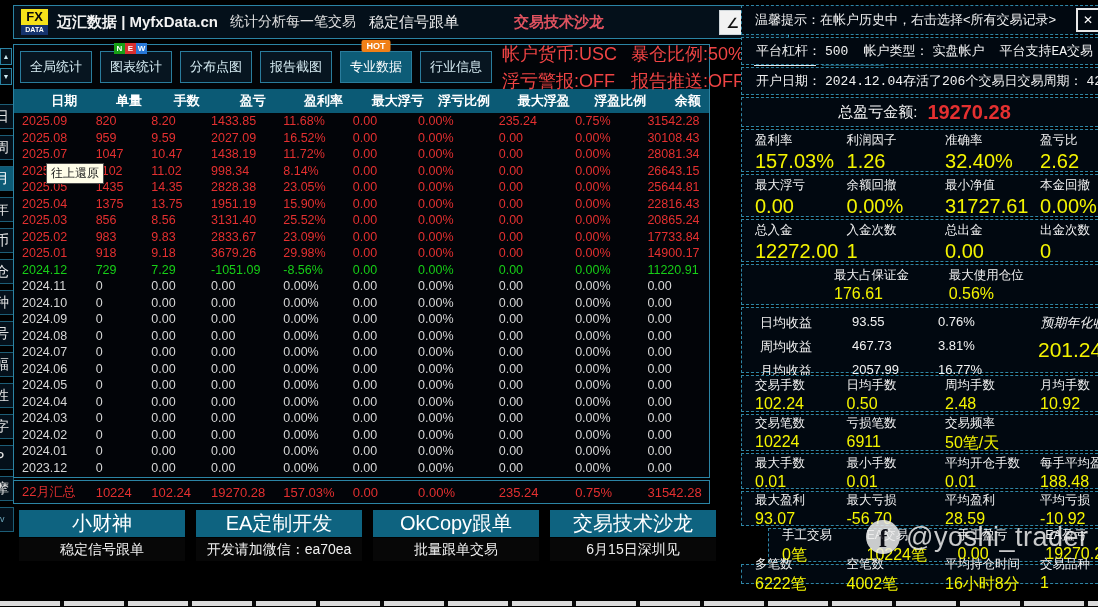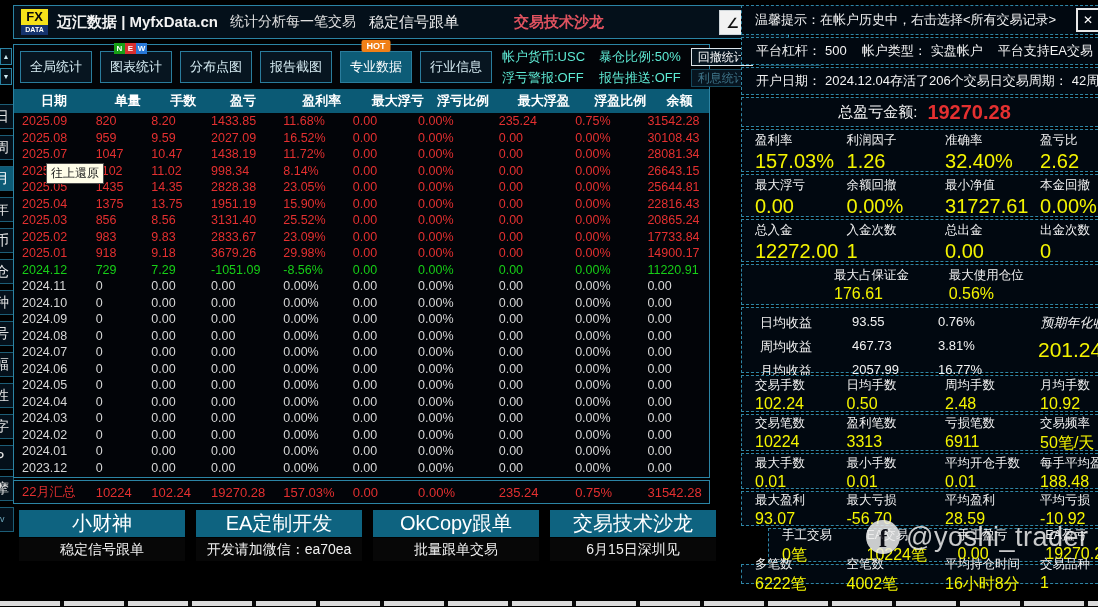--- a/index.html
+++ b/index.html
@@ -38,31 +38,31 @@
   #toolbar{position:relative;height:44px;display:flex;align-items:center;padding:0 4px 0 6px;}
   .tb-btn{position:relative;background:#071520;border:1px solid #2a7c9c;color:#d8eef5;font-size:13px;
     height:30px;padding:0 9px;margin-right:8px;display:flex;align-items:center;cursor:pointer;white-space:nowrap;}
   .tb-btn.active{background:#0d5c77;color:#fff;}
   .badge-new{position:absolute;top:-9px;left:13px;display:flex;}
   .bn{width:11px;height:11px;font-size:8px;font-weight:bold;color:#fff;text-align:center;line-height:11px;}
   .bn0{background:#17a017;}.bn1{background:#d83030;}.bn2{background:#2878d8;}
   .badge-hot{position:absolute;top:-12px;left:50%;transform:translateX(-50%);background:#f08018;color:#fff;
     font-size:9px;font-weight:bold;padding:1px 5px;border-radius:2px;}
   #tb-info{display:grid;grid-template-columns:auto auto;column-gap:14px;row-gap:3px;margin-left:2px;}
-  .tb-info-item{color:#5eead4;font-size:13px;white-space:nowrap;}
+  .tb-info-item{color:#ef4444;font-size:18px;white-space:nowrap;}
   #tb-minis{display:grid;grid-template-columns:auto auto;column-gap:6px;row-gap:3px;margin-left:10px;}
   .tb-mini{border:1px solid #2a7c9c;font-size:12px;height:16px;line-height:16px;padding:0 6px;background:#071520;
     white-space:nowrap;cursor:pointer;}
   .tb-mini.bright{border-color:#dde5e9;color:#fff;}
   .tb-mini.dim{border-color:#16495d;color:#3f7489;}
 
   
   .grid10{display:grid;grid-template-columns:10.6% 8% 8.6% 10.4% 10% 9.4% 11.6% 11% 10.4% 10%;}
   #thead{height:24px;background:#0b5a75;align-items:center;}
-  .th{color:#fff;font-size:13px;font-weight:bold;white-space:nowrap;padding-left:27px;}
+  .th{color:#fff;font-size:13px;font-weight:bold;text-align:center;white-space:nowrap;padding-left:27px;}
   #tbody{}
   .tr{height:16.5px;align-items:center;cursor:default;}
   .td{font-size:12.5px;padding-left:8px;white-space:nowrap;overflow:hidden;}
   .tr.red .td{color:#e43030;}
   .tr.green .td{color:#17cf17;}
   .tr.white .td{color:#d6d6d6;}
 
   #summary-row{position:absolute;left:13px;top:480px;width:697px;height:24px;border:1px solid #2b84a4;
     box-sizing:border-box;align-items:center;background:#020408;}
   #summary-row .td{color:#e43030;font-size:13px;}
@@ -74,21 +74,21 @@
   .bsub{background:#070707;color:#f0f0f0;font-size:14px;text-align:center;height:23px;line-height:23px;margin-top:1px;white-space:nowrap;}
 
   
   #right-panel{position:absolute;left:727px;top:5px;width:367px;display:flex;flex-direction:column;gap:2px;padding-left:14px;}
   .rbox{border:1px dashed #2f86a6;box-sizing:border-box;background:#010810;position:relative;}
   .rbox.notice{display:flex;align-items:center;justify-content:space-between;padding:0 7px 0 13px;}
   .notice-text{color:#f2f2f2;font-size:13px;white-space:nowrap;}
   .close-btn{width:20px;height:20px;border:2px solid #e8e8e8;color:#fff;font-size:12px;font-weight:bold;
     display:flex;align-items:center;justify-content:center;cursor:pointer;flex:0 0 auto;}
   .rbox.inline{display:flex;align-items:center;justify-content:space-between;padding:0 14px;}
-  .inline-item{color:#f2f2f2;font-size:13px;white-space:nowrap;}
+  .inline-item{color:#f2f2f2;font-size:13px;white-space:nowrap;font-family:Liberation Mono, monospace;}
   .il-label{margin-right:4px;}
   .rbox.total{display:flex;align-items:center;justify-content:center;gap:10px;}
   .total-label{color:#f2f2f2;font-size:15px;}
   .total-value{color:#e43030;font-size:20px;font-weight:bold;}
   .rbox.stats4{display:grid;grid-template-columns:26% 28% 27% 19%;padding:3px 0 0 13px;align-content:center;}
   .rbox.stats2{display:grid;grid-template-columns:42% 58%;padding-left:92px;align-content:center;}
   .stat-label{color:#f2f2f2;font-size:12.5px;white-space:nowrap;}
   .stat-value{color:#f4f400;font-size:16px;white-space:nowrap;margin-top:1px;}
   .stat-value.big{font-size:20px;}
   .rbox.returns{display:flex;padding:6px 0 0 18px;}
@@ -617,24 +617,20 @@
           <div class="stat-label">月均手数</div>
           <div class="stat-value">10.92</div>
         </div>
       </div>
       <div class="rbox stats4" style="height: 37px;">
         <div class="stat-col">
           <div class="stat-label">交易笔数</div>
           <div class="stat-value">10224</div>
         </div>
         <div class="stat-col">
-          <div class="stat-label">盈利笔数</div>
-          <div class="stat-value">3313</div>
-        </div>
-        <div class="stat-col">
           <div class="stat-label">亏损笔数</div>
           <div class="stat-value">6911</div>
         </div>
         <div class="stat-col">
           <div class="stat-label">交易频率</div>
           <div class="stat-value">50笔/天</div>
         </div>
       </div>
       <div class="rbox stats4" style="height: 36px;">
         <div class="stat-col">

